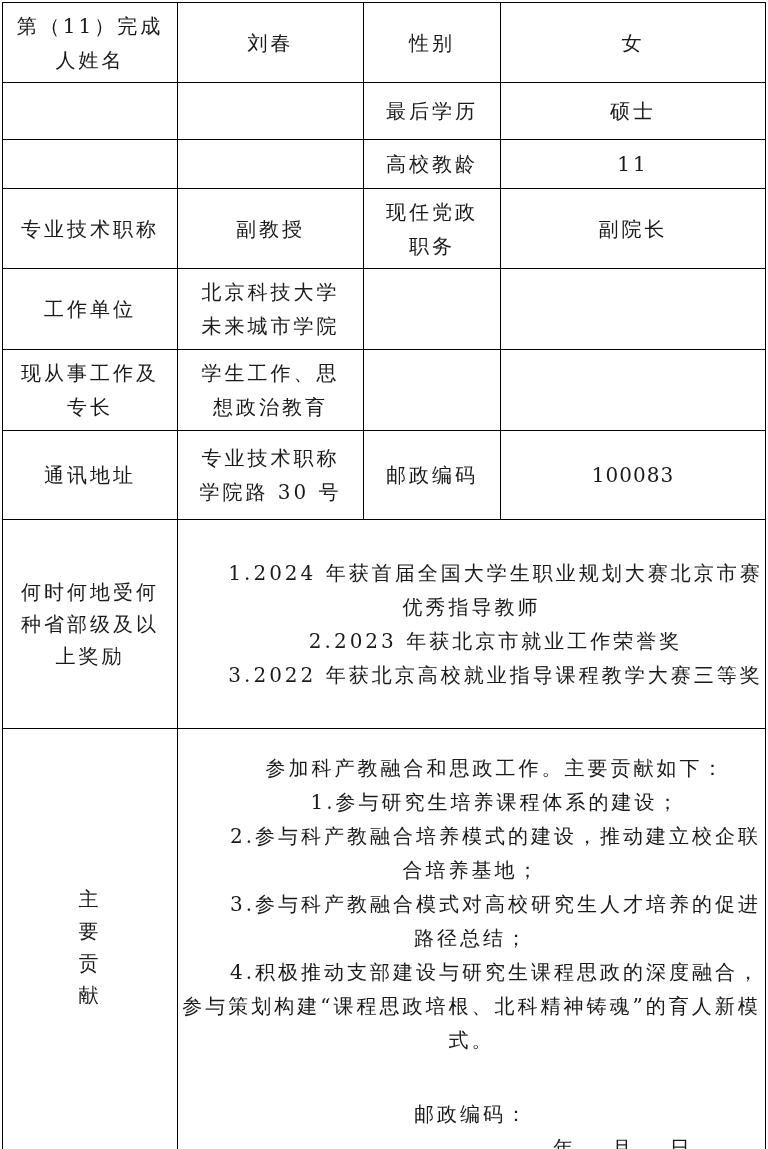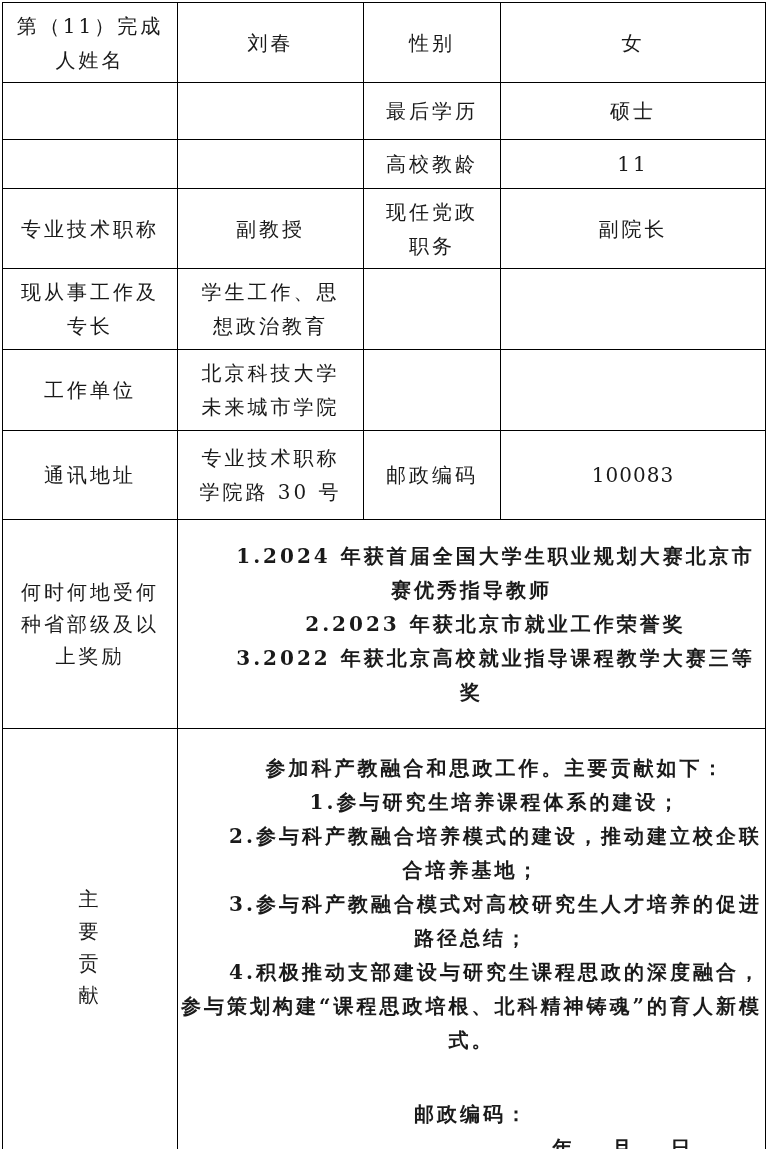--- a/index.html
+++ b/index.html
@@ -3,21 +3,21 @@
 <meta charset="utf-8">
 <style>
   html, body { margin:0; padding:0; background:#ffffff; }
   body { width:768px; height:1149px; position:relative; overflow:hidden;
          font-family:"DejaVu Serif", "Liberation Serif", serif; color:#1a1a1a; }
   table.form { position:absolute; left:2px; top:2px; border-collapse:collapse;
                table-layout:fixed; width:763px; }
   table.form td { border:1.5px solid #000; padding:0; font-size:20px;
                   letter-spacing:3px; text-align:center; vertical-align:middle; line-height:34px; }
   .blk { display:block; }
-  .para { text-align:left; letter-spacing:2.6px; font-size:20px; line-height:34px; padding:4px 4px 0 8px;font-weight:bold; }
+  .para { text-align:left; letter-spacing:2.6px; font-size:20px; line-height:34px; padding:4px 4px 0 8px; }
   .para .ind { display:block; text-indent:48px; }
   .para .noind { display:block; }
   td.vtop { vertical-align:top; }
   .sign { display:block; margin-top:40px; }
   .date { display:block; padding-left:332px; letter-spacing:0; word-spacing:0; }
   .date span { margin-right:32px; }
   .vlabel span { display:block; line-height:32px; }
 </style>
 </head>
 <body>
@@ -54,36 +54,36 @@
   <tr style="height:80px">
     <td>专业技术职称</td>
     <td>副教授</td>
     <td>
       <span class="blk">现任党政</span>
       <span class="blk">职务</span>
     </td>
     <td>副院长</td>
   </tr>
   <tr style="height:81px">
+    <td>工作单位</td>
+    <td>
+      <span class="blk">北京科技大学</span>
+      <span class="blk">未来城市学院</span>
+    </td>
+    <td></td>
+    <td></td>
+  </tr>
+  <tr style="height:81px">
     <td>
       <span class="blk">现从事工作及</span>
       <span class="blk">专长</span>
     </td>
     <td>
       <span class="blk">学生工作、思</span>
       <span class="blk">想政治教育</span>
-    </td>
-    <td></td>
-    <td></td>
-  </tr>
-  <tr style="height:81px">
-    <td>工作单位</td>
-    <td>
-      <span class="blk">北京科技大学</span>
-      <span class="blk">未来城市学院</span>
     </td>
     <td></td>
     <td></td>
   </tr>
   <tr style="height:89px">
     <td>通讯地址</td>
     <td>
       <span class="blk">专业技术职称</span>
       <span class="blk">学院路 30 号</span>
     </td>

